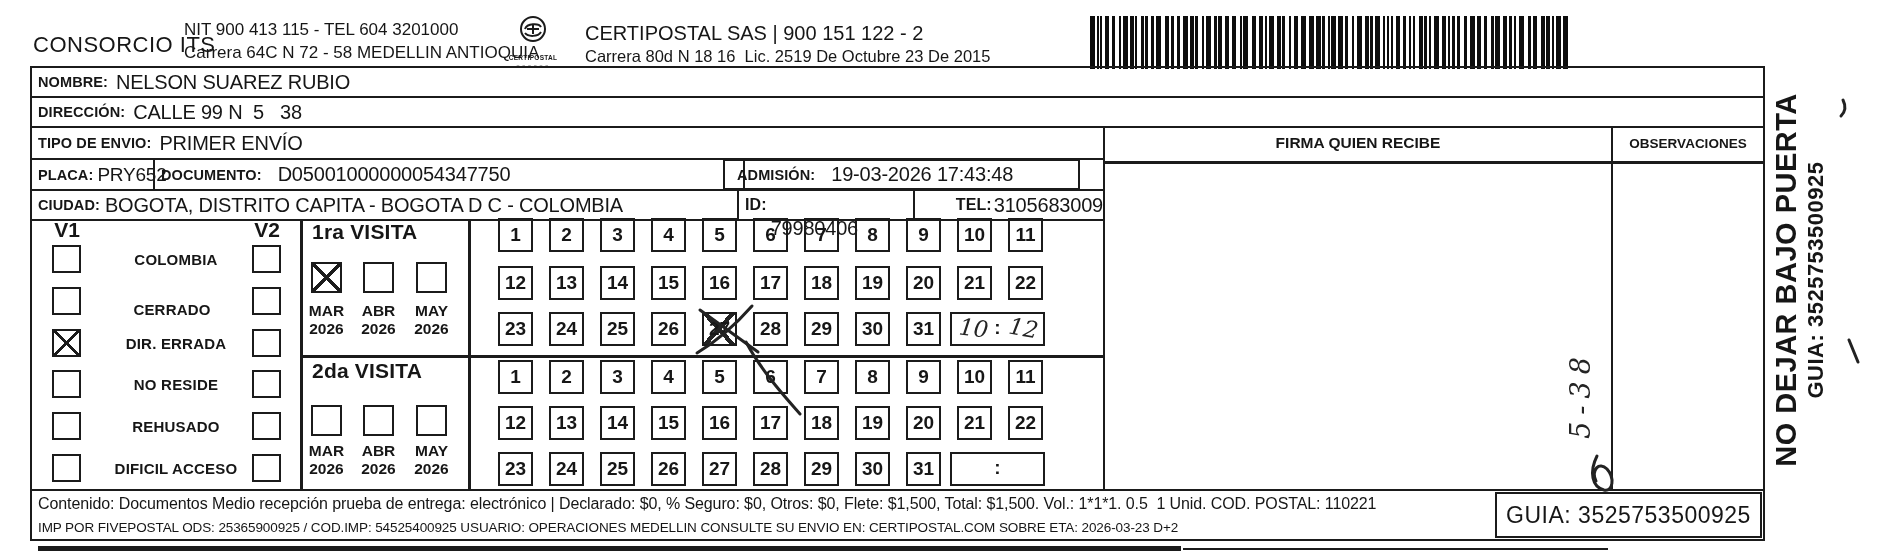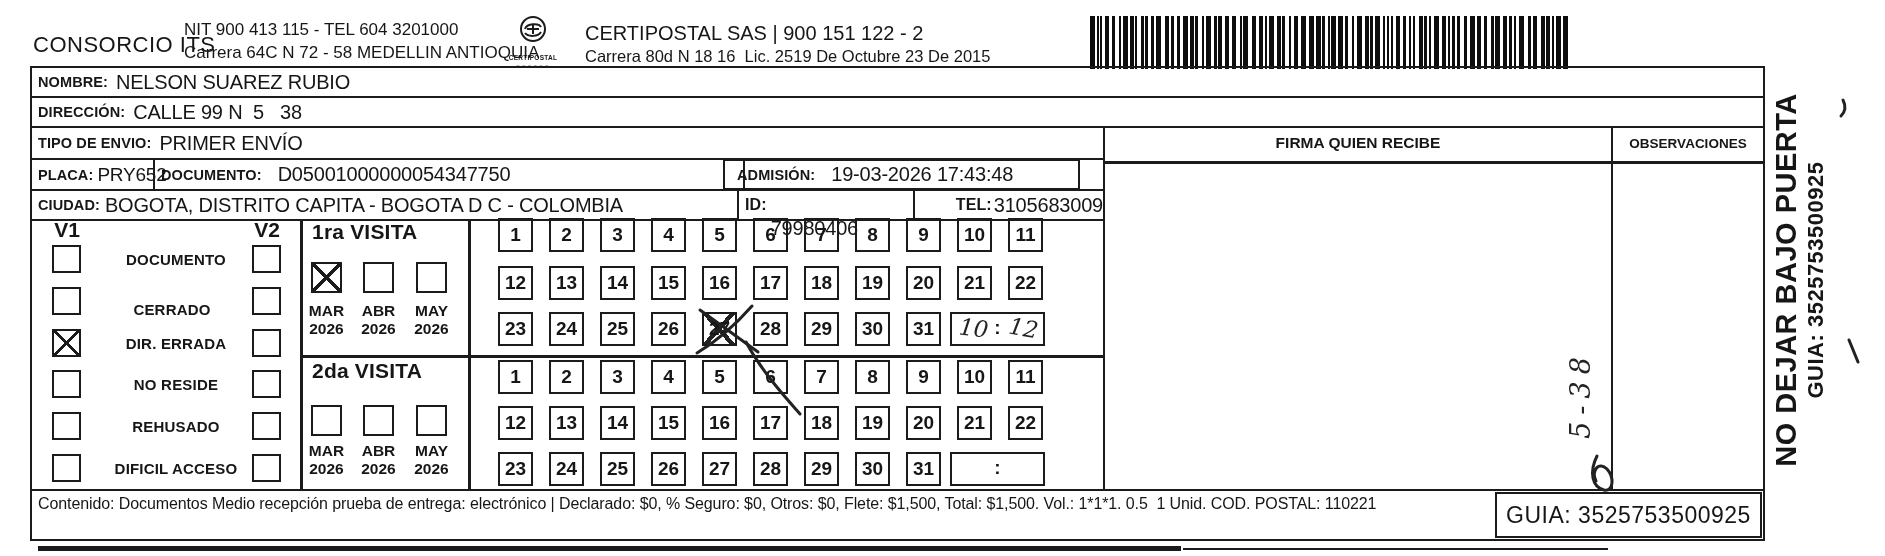--- a/index.html
+++ b/index.html
@@ -210,21 +210,21 @@
   <div class="cell" style="left:30px;top:219px;width:1075px;height:272px;padding:0;"></div>
   <div class="vline" style="left:300px;top:219px;width:2.5px;height:272px;"></div>
   <div class="vline" style="left:468px;top:219px;width:2.5px;height:272px;"></div>
   <div class="hline" style="left:300px;top:355px;width:805px;height:2.5px;"></div>
 
   <div class="colhead" style="left:52px;top:218px;width:30px;font-size:21px;">V1</div>
   <div class="colhead" style="left:252px;top:218px;width:30px;font-size:21px;">V2</div>
 
   <div id="dyn">
       <div class="box" style="position: absolute; left: 52px; top: 245px; width: 29px; height: 28px;"></div>
-      <div class="slabel" style="position: absolute; left: 88px; top: 245px; width: 176px; height: 28px;">DOCUMENTO</div>
+      <div class="slabel" style="position: absolute; left: 88px; top: 245px; width: 176px; height: 28px;">COLOMBIA</div>
       <div class="box" style="position: absolute; left: 252px; top: 245px; width: 29px; height: 28px;"></div>
       <div class="box" style="position: absolute; left: 52px; top: 287px; width: 29px; height: 28px;"></div>
       <div class="slabel" style="position: absolute; left: 84px; top: 287px; width: 176px; height: 28px; margin-top: 8px;">CERRADO</div>
       <div class="box" style="position: absolute; left: 252px; top: 287px; width: 29px; height: 28px;"></div>
       <div class="box checked" style="position: absolute; left: 52px; top: 329px; width: 29px; height: 28px;"></div>
       <div class="slabel" style="position: absolute; left: 88px; top: 329px; width: 176px; height: 28px;">DIR. ERRADA</div>
       <div class="box" style="position: absolute; left: 252px; top: 329px; width: 29px; height: 28px;"></div>
       <div class="box" style="position: absolute; left: 52px; top: 370px; width: 29px; height: 28px;"></div>
       <div class="slabel" style="position: absolute; left: 88px; top: 370px; width: 176px; height: 28px;">NO RESIDE</div>
       <div class="box" style="position: absolute; left: 252px; top: 370px; width: 29px; height: 28px;"></div>
@@ -321,20 +321,21 @@
       <div class="day" style="position: absolute; left: 804px; top: 452px; width: 35px; height: 34px;">29</div>
       <div class="day" style="position: absolute; left: 855px; top: 452px; width: 35px; height: 34px;">30</div>
       <div class="day" style="position: absolute; left: 906px; top: 452px; width: 35px; height: 34px;">31</div>
       <div class="time" style="position: absolute; left: 950px; top: 452px; width: 95px; height: 34px;">
         <span class="tcolon">:</span>
       </div>
     </div>
 
   <div class="cell" style="left:30px;top:489px;width:1735px;height:52px;padding:0;"></div>
   <div class="foot1" style="left:38px;top:495px;width:1450px;">Contenido: Documentos Medio recepción prueba de entrega: electrónico | Declarado: $0, % Seguro: $0, Otros: $0, Flete: $1,500, Total: $1,500. Vol.: 1*1*1. 0.5  1 Unid. COD. POSTAL: 110221</div>
+  <div class="foot2" style="left:38px;top:520px;width:1450px;">IMP POR FIVEPOSTAL ODS: 25365900925 / COD.IMP: 54525400925 USUARIO: OPERACIONES MEDELLIN CONSULTE SU ENVIO EN: CERTIPOSTAL.COM SOBRE ETA: 2026-03-23 D+2</div>
   <div class="guia-box" style="left:1495px;top:492px;width:267px;height:46px;">GUIA: 3525753500925</div>
 
   <div class="hline" style="left:38px;top:546px;width:1143px;height:5px;"></div>
   <div class="hline" style="left:1183px;top:548px;width:425px;height:2px;"></div>
 
   <div class="side-strip">
     <div class="side-l1">NO DEJAR BAJO PUERTA</div>
     <div class="side-l2">GUIA: 3525753500925</div>
   </div>
 

